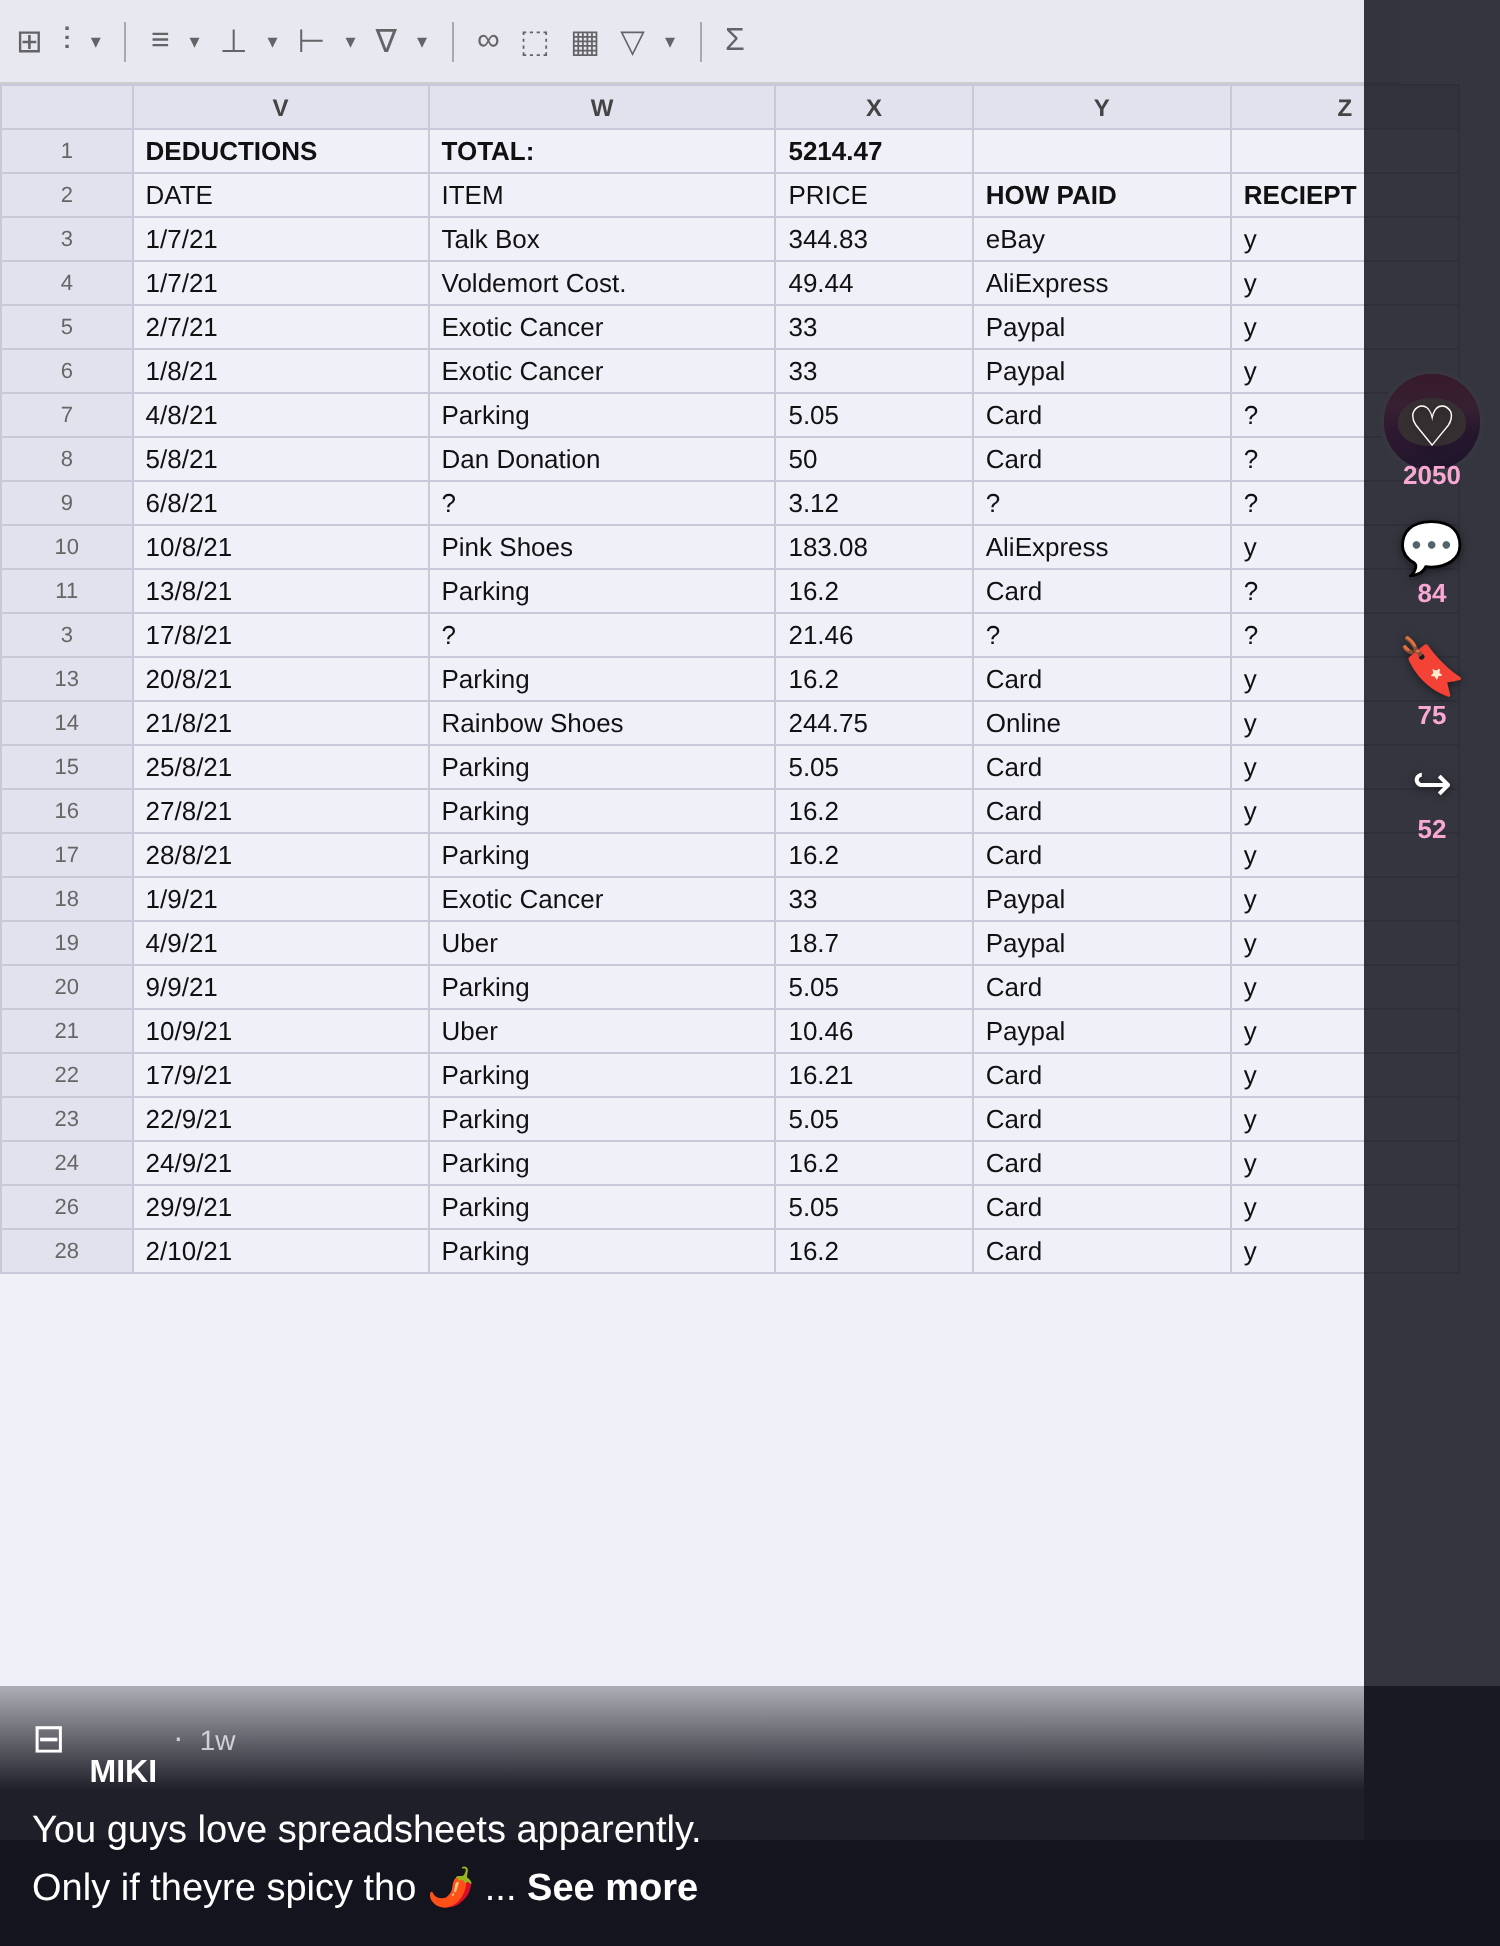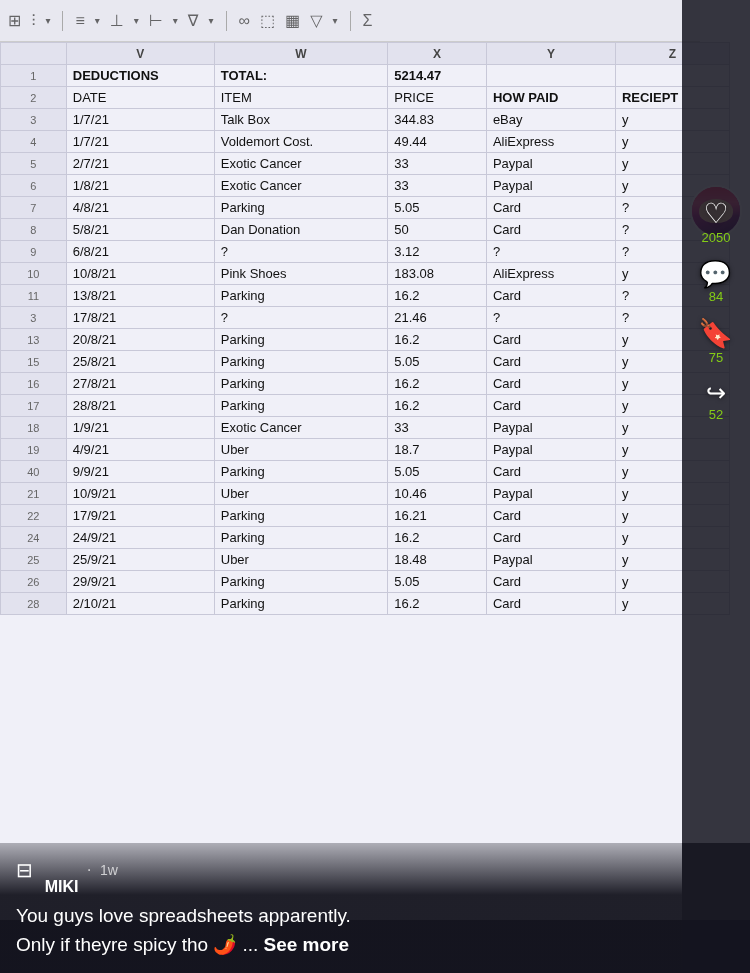--- a/index.html
+++ b/index.html
@@ -178,23 +178,23 @@
     }
 
     .action-icon {
       color: white;
       font-size: 28px;
       line-height: 1;
       filter: drop-shadow(0 1px 2px rgba(0,0,0,0.5));
     }
 
     .action-count {
-      color: #84cc16;
+      color: #f9a8d4;
       font-size: 13px;
-      font-weight: 400;
+      font-weight: 700;
     }
 
     
     .bottom-overlay {
       position: absolute;
       bottom: 0;
       left: 0;
       width: 682px;
       height: 130px;
       background: linear-gradient(to top, rgba(20,20,30,0.95) 60%, rgba(20,20,30,0.3) 100%);
@@ -395,20 +395,28 @@
           </tr>
           <tr>
             <td class="row-num">13</td>
             <td class="col-v">20/8/21</td>
             <td class="col-w">Parking</td>
             <td class="col-x right-align">16.2</td>
             <td class="col-y">Card</td>
             <td class="col-z">y</td>
           </tr>
           <tr>
+            <td class="row-num">14</td>
+            <td class="col-v">21/8/21</td>
+            <td class="col-w">Rainbow Shoes</td>
+            <td class="col-x right-align">244.75</td>
+            <td class="col-y">Online</td>
+            <td class="col-z">y</td>
+          </tr>
+          <tr>
             <td class="row-num">15</td>
             <td class="col-v">25/8/21</td>
             <td class="col-w">Parking</td>
             <td class="col-x right-align">5.05</td>
             <td class="col-y">Card</td>
             <td class="col-z">y</td>
           </tr>
           <tr>
             <td class="row-num">16</td>
             <td class="col-v">27/8/21</td>
@@ -435,21 +443,21 @@
           </tr>
           <tr>
             <td class="row-num">19</td>
             <td class="col-v">4/9/21</td>
             <td class="col-w">Uber</td>
             <td class="col-x right-align">18.7</td>
             <td class="col-y">Paypal</td>
             <td class="col-z">y</td>
           </tr>
           <tr>
-            <td class="row-num">40</td>
+            <td class="row-num">20</td>
             <td class="col-v">9/9/21</td>
             <td class="col-w">Parking</td>
             <td class="col-x right-align">5.05</td>
             <td class="col-y">Card</td>
             <td class="col-z">y</td>
           </tr>
           <tr>
             <td class="row-num">21</td>
             <td class="col-v">10/9/21</td>
             <td class="col-w">Uber</td>
@@ -459,33 +467,33 @@
           </tr>
           <tr>
             <td class="row-num">22</td>
             <td class="col-v">17/9/21</td>
             <td class="col-w">Parking</td>
             <td class="col-x right-align">16.21</td>
             <td class="col-y">Card</td>
             <td class="col-z">y</td>
           </tr>
           <tr>
+            <td class="row-num">23</td>
+            <td class="col-v">22/9/21</td>
+            <td class="col-w">Parking</td>
+            <td class="col-x right-align">5.05</td>
+            <td class="col-y">Card</td>
+            <td class="col-z">y</td>
+          </tr>
+          <tr>
             <td class="row-num">24</td>
             <td class="col-v">24/9/21</td>
             <td class="col-w">Parking</td>
             <td class="col-x right-align">16.2</td>
             <td class="col-y">Card</td>
-            <td class="col-z">y</td>
-          </tr>
-          <tr>
-            <td class="row-num">25</td>
-            <td class="col-v">25/9/21</td>
-            <td class="col-w">Uber</td>
-            <td class="col-x right-align">18.48</td>
-            <td class="col-y">Paypal</td>
             <td class="col-z">y</td>
           </tr>
           <tr>
             <td class="row-num">26</td>
             <td class="col-v">29/9/21</td>
             <td class="col-w">Parking</td>
             <td class="col-x right-align">5.05</td>
             <td class="col-y">Card</td>
             <td class="col-z">y</td>
           </tr>

